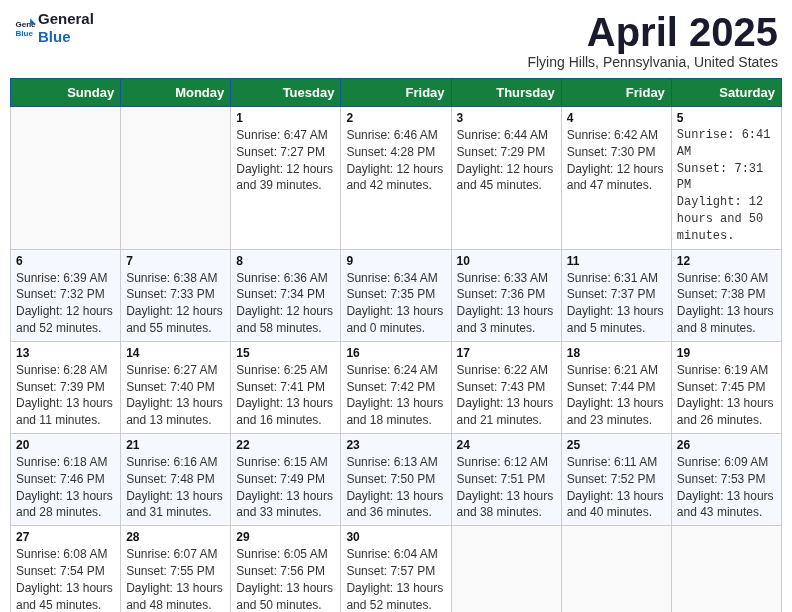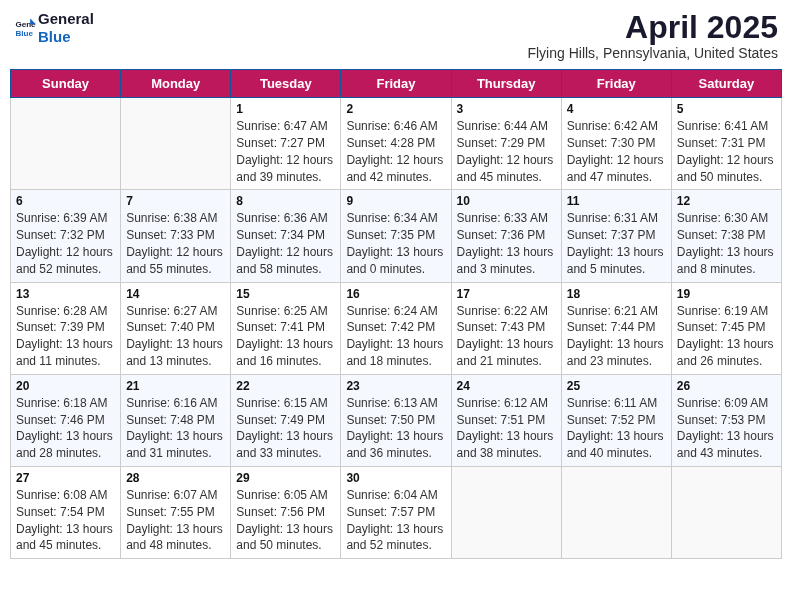--- a/index.html
+++ b/index.html
@@ -30,41 +30,41 @@
     }
     .logo-blue { color: #1565c0; }
     .logo-icon {
       width: 22px;
       height: 22px;
     }
     .title-block {
       text-align: right;
     }
     .month-title {
-      font-size: 32px;
+      font-size: 40px;
       font-weight: bold;
       color: #1a1a2e;
       line-height: 1.1;
     }
     .location-title {
       font-size: 14px;
       color: #333;
     }
     .calendar {
       width: 100%;
       border-collapse: collapse;
       border: 1px solid #ccc;
     }
     .calendar th {
-      background-color: #be185d;
+      background-color: #15803d;
       color: #fff;
       font-size: 13px;
       font-weight: bold;
       padding: 6px 6px;
-      text-align: center;
+      text-align: right;
       border: 1px solid #1055a0;
     }
     .calendar td {
       vertical-align: top;
       border: 1px solid #ccc;
       padding: 4px 5px;
       width: 110px;
       min-height: 70px;
       font-size: 10.5px;
       color: #333;
@@ -148,21 +148,21 @@
 Daylight: 12 hours and 45 minutes.</div>
         </td>
         <td>
           <span class="day-number">4</span>
           <div class="day-info" style="white-space: pre-line;">Sunrise: 6:42 AM
 Sunset: 7:30 PM
 Daylight: 12 hours and 47 minutes.</div>
         </td>
         <td>
           <span class="day-number">5</span>
-          <div class="day-info" style="white-space: pre-line;">Sunrise: 6:41 AM
+          <div class="day-info" style="white-space: pre-line; font-family: Liberation Mono, monospace;">Sunrise: 6:41 AM
 Sunset: 7:31 PM
 Daylight: 12 hours and 50 minutes.</div>
         </td>
       </tr>
       <tr>
         <td>
           <span class="day-number">6</span>
           <div class="day-info" style="white-space: pre-line;">Sunrise: 6:39 AM
 Sunset: 7:32 PM
 Daylight: 12 hours and 52 minutes.</div>

